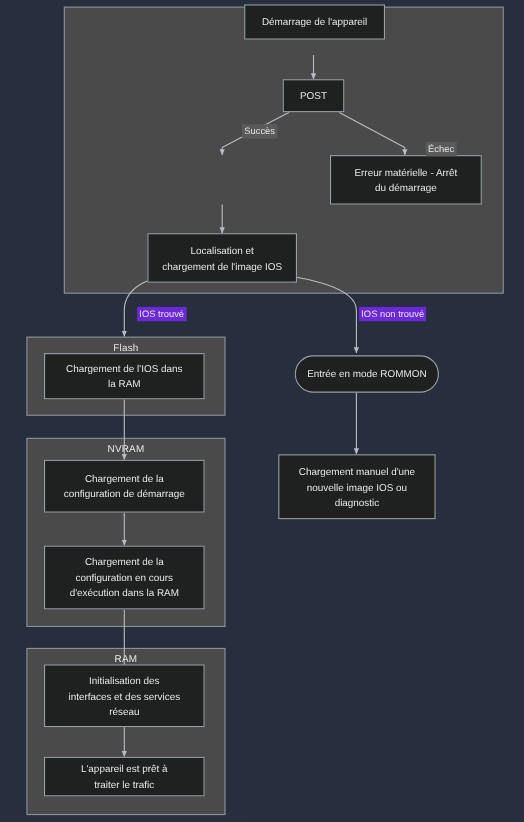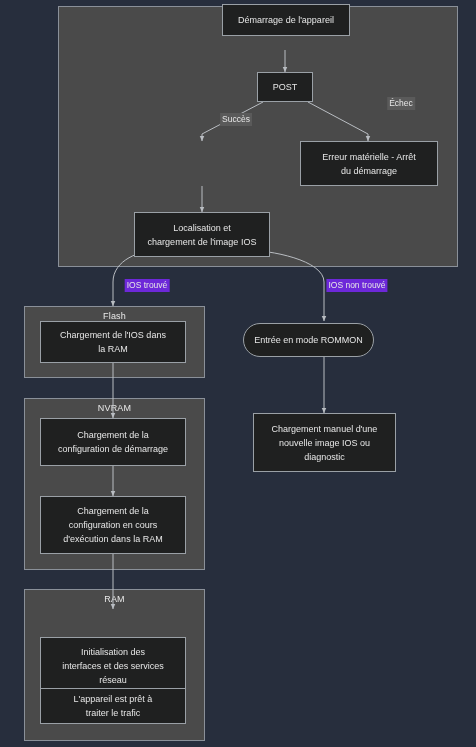--- a/index.html
+++ b/index.html
@@ -118,41 +118,41 @@
 
   <div class="node" style="left:300px;top:141px;width:138px;height:45px;">Erreur matérielle - Arrêt
 du démarrage</div>
 
   <div class="node" style="left:134px;top:212px;width:136px;height:45px;">Localisation et
 chargement de l'image IOS</div>
 
   <div class="node" style="left:40px;top:321px;width:146px;height:42px;">Chargement de l'IOS dans
 la RAM</div>
 
-  <div class="node" style="left:243px;top:323px;width:131px;height:34px;border-radius:17px;">Entrée en mode ROMMON</div>
+  <div class="node" style="left:268px;top:323px;width:131px;height:34px;border-radius:17px;">Entrée en mode ROMMON</div>
 
   <div class="node" style="left:253px;top:413px;width:143px;height:59px;">Chargement manuel d'une
 nouvelle image IOS ou
 diagnostic</div>
 
   <div class="node" style="left:40px;top:418px;width:146px;height:48px;">Chargement de la
 configuration de démarrage</div>
 
   <div class="node" style="left:40px;top:496px;width:146px;height:58px;">Chargement de la
 configuration en cours
 d'exécution dans la RAM</div>
 
-  <div class="node" style="left:40px;top:604px;width:146px;height:57px;margin-top:33px;">Initialisation des
+  <div class="node" style="left:40px;top:604px;width:146px;height:57px;">Initialisation des
 interfaces et des services
 réseau</div>
 
   <div class="node" style="left:40px;top:688px;width:146px;height:36px;">L'appareil est prêt à
 traiter le trafic</div>
 
   <div class="edge-label on-cluster" style="left:203px;top:113px;">Succès</div>
 
-  <div class="edge-label on-cluster" style="left:368px;top:97px;">Échec</div>
+  <div class="edge-label on-cluster" style="left:368px;top:129px;">Échec</div>
 
   <div class="edge-label on-page" style="left:114px;top:279px;">IOS trouvé</div>
 
   <div class="edge-label on-page" style="left:324px;top:279px;">IOS non trouvé</div>
 
 </div>
 
 </body></html>

